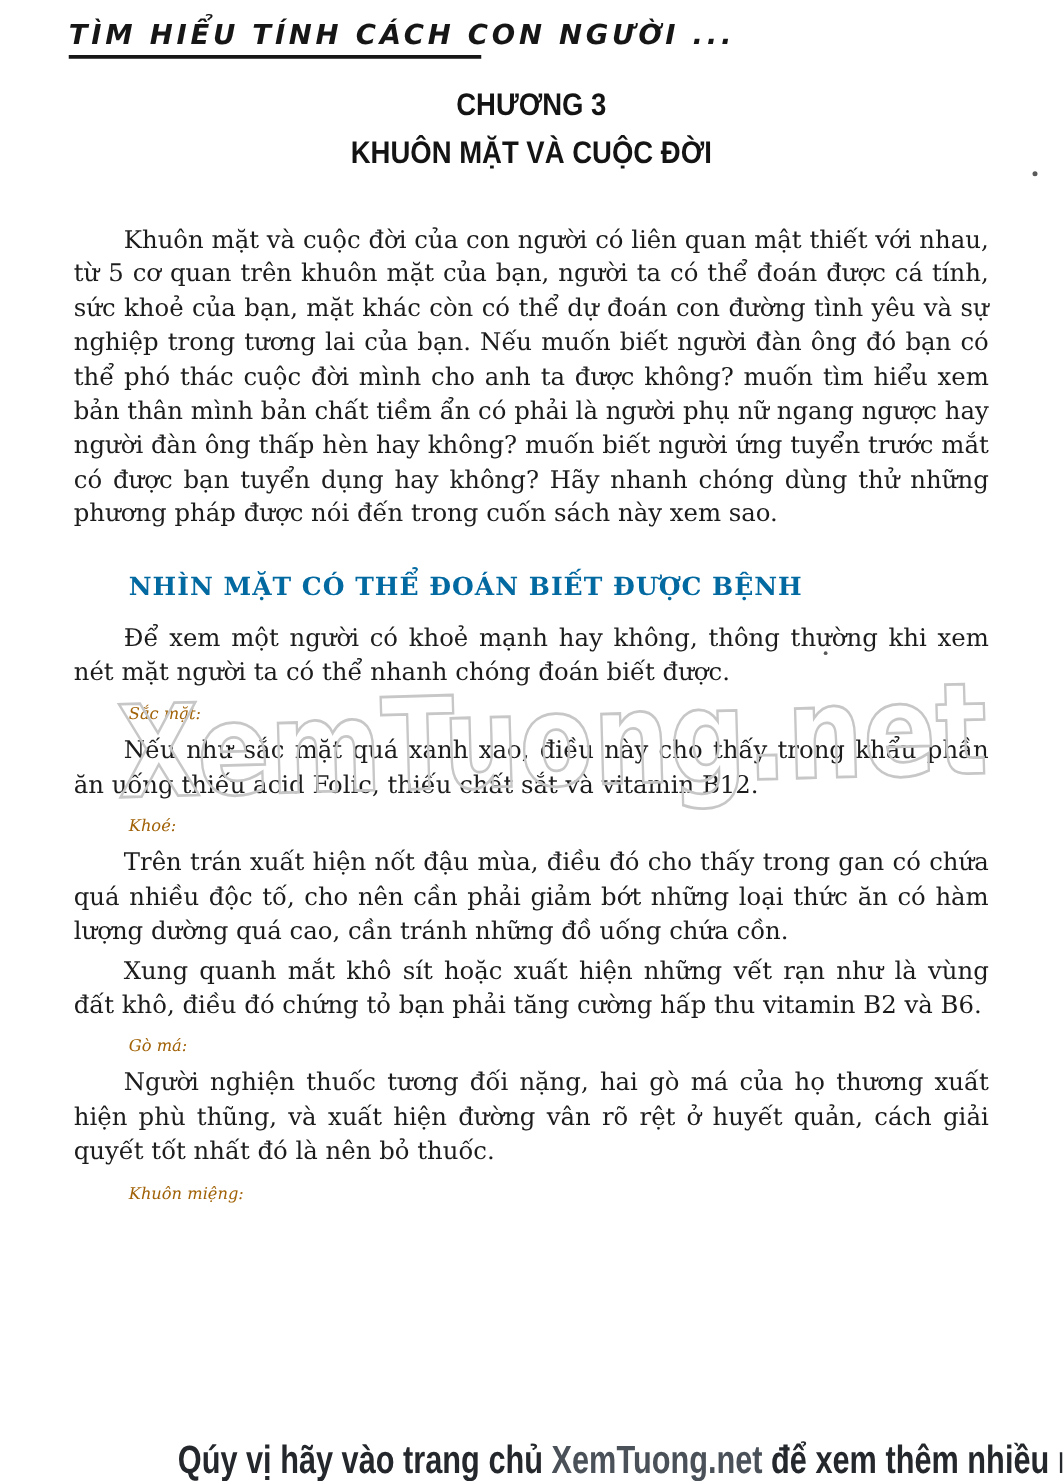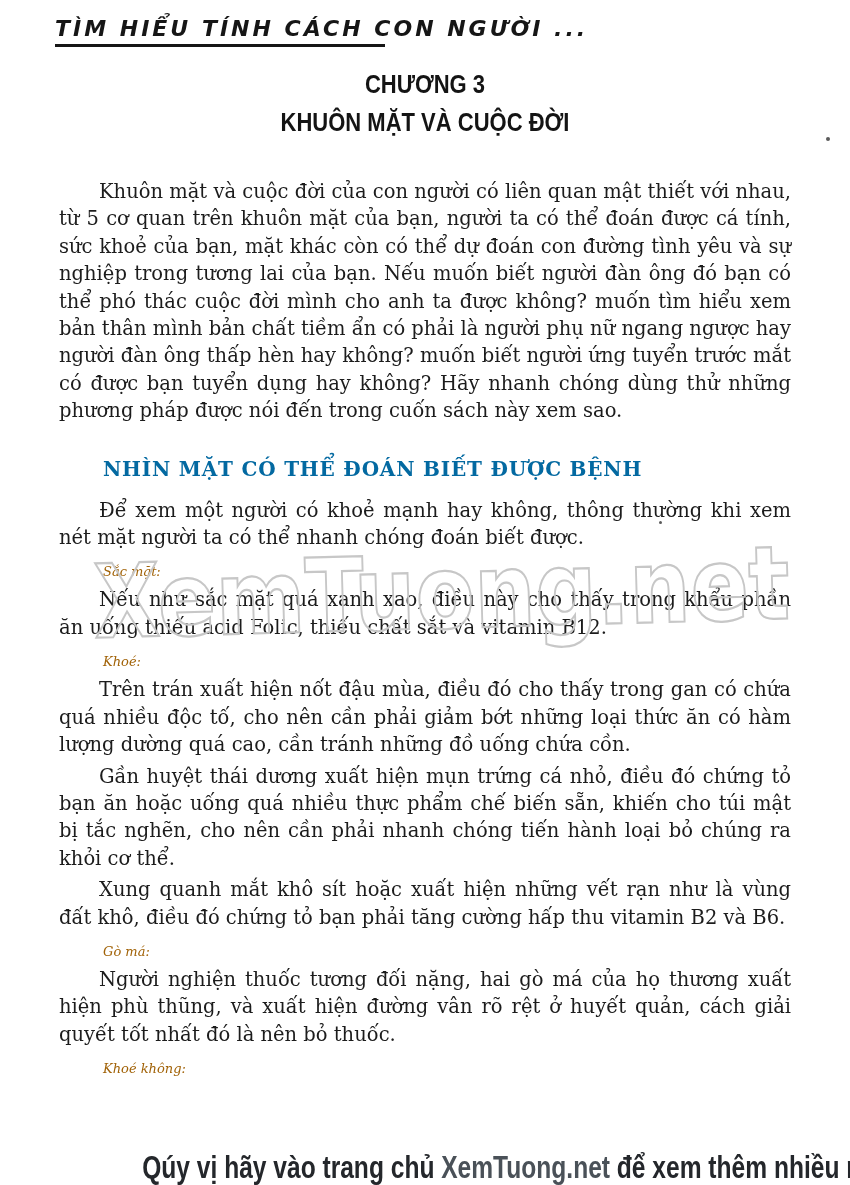--- a/index.html
+++ b/index.html
@@ -163,28 +163,27 @@
     <h2 class="section-heading">NHÌN MẶT CÓ THỂ ĐOÁN BIẾT ĐƯỢC BỆNH</h2>
 
     <p class="body-par section-intro">Để xem một người có khoẻ mạnh hay không, thông thường khi xem nét mặt người ta có thể nhanh chóng đoán biết được.</p>
 
     <p class="sub-label">Sắc mặt:</p>
     <p class="body-par item-par">Nếu như sắc mặt quá xanh xao, điều này cho thấy trong khẩu phần ăn uống thiếu acid Folic, thiếu chất sắt và vitamin B12.</p>
 
     <p class="sub-label">Khoé:</p>
     <p class="body-par item-par">Trên trán xuất hiện nốt đậu mùa, điều đó cho thấy trong gan có chứa quá nhiều độc tố, cho nên cần phải giảm bớt những loại thức ăn có hàm lượng dường quá cao, cần tránh những đồ uống chứa cồn.</p>
 
-    <p class="body-par item-par">Gần huyệt thái dương xuất hiện mụn trứng cá nhỏ, điều đó chứng tỏ bạn ăn hoặc uống quá nhiều thực phẩm chế biến sẵn, khiến cho túi mật bị tắc nghẽn, cho nên cần phải nhanh chóng tiến hành loại bỏ chúng ra khỏi cơ thể.</p>
 
     <p class="body-par item-par">Xung quanh mắt khô sít hoặc xuất hiện những vết rạn như là vùng đất khô, điều đó chứng tỏ bạn phải tăng cường hấp thu vitamin B2 và B6.</p>
 
     <p class="sub-label">Gò má:</p>
     <p class="body-par item-par">Người nghiện thuốc tương đối nặng, hai gò má của họ thương xuất hiện phù thũng, và xuất hiện đường vân rõ rệt ở huyết quản, cách giải quyết tốt nhất đó là nên bỏ thuốc.</p>
 
-    <p class="sub-label">Khoé không:</p>
+    <p class="sub-label">Khuôn miệng:</p>
   </div>
 
   <svg class="watermark" viewBox="0 0 710 160" aria-hidden="true">
     <text x="2" y="106" textLength="696" lengthAdjust="spacingAndGlyphs">XemTuong.net</text>
   </svg>
 
   <div class="footer">
     <span class="footer-inner"><span>Qúy vị hãy vào trang chủ </span><span class="footer-domain">XemTuong.net</span><span> để xem thêm nhiều mục hay khác</span></span>
   </div>
 

